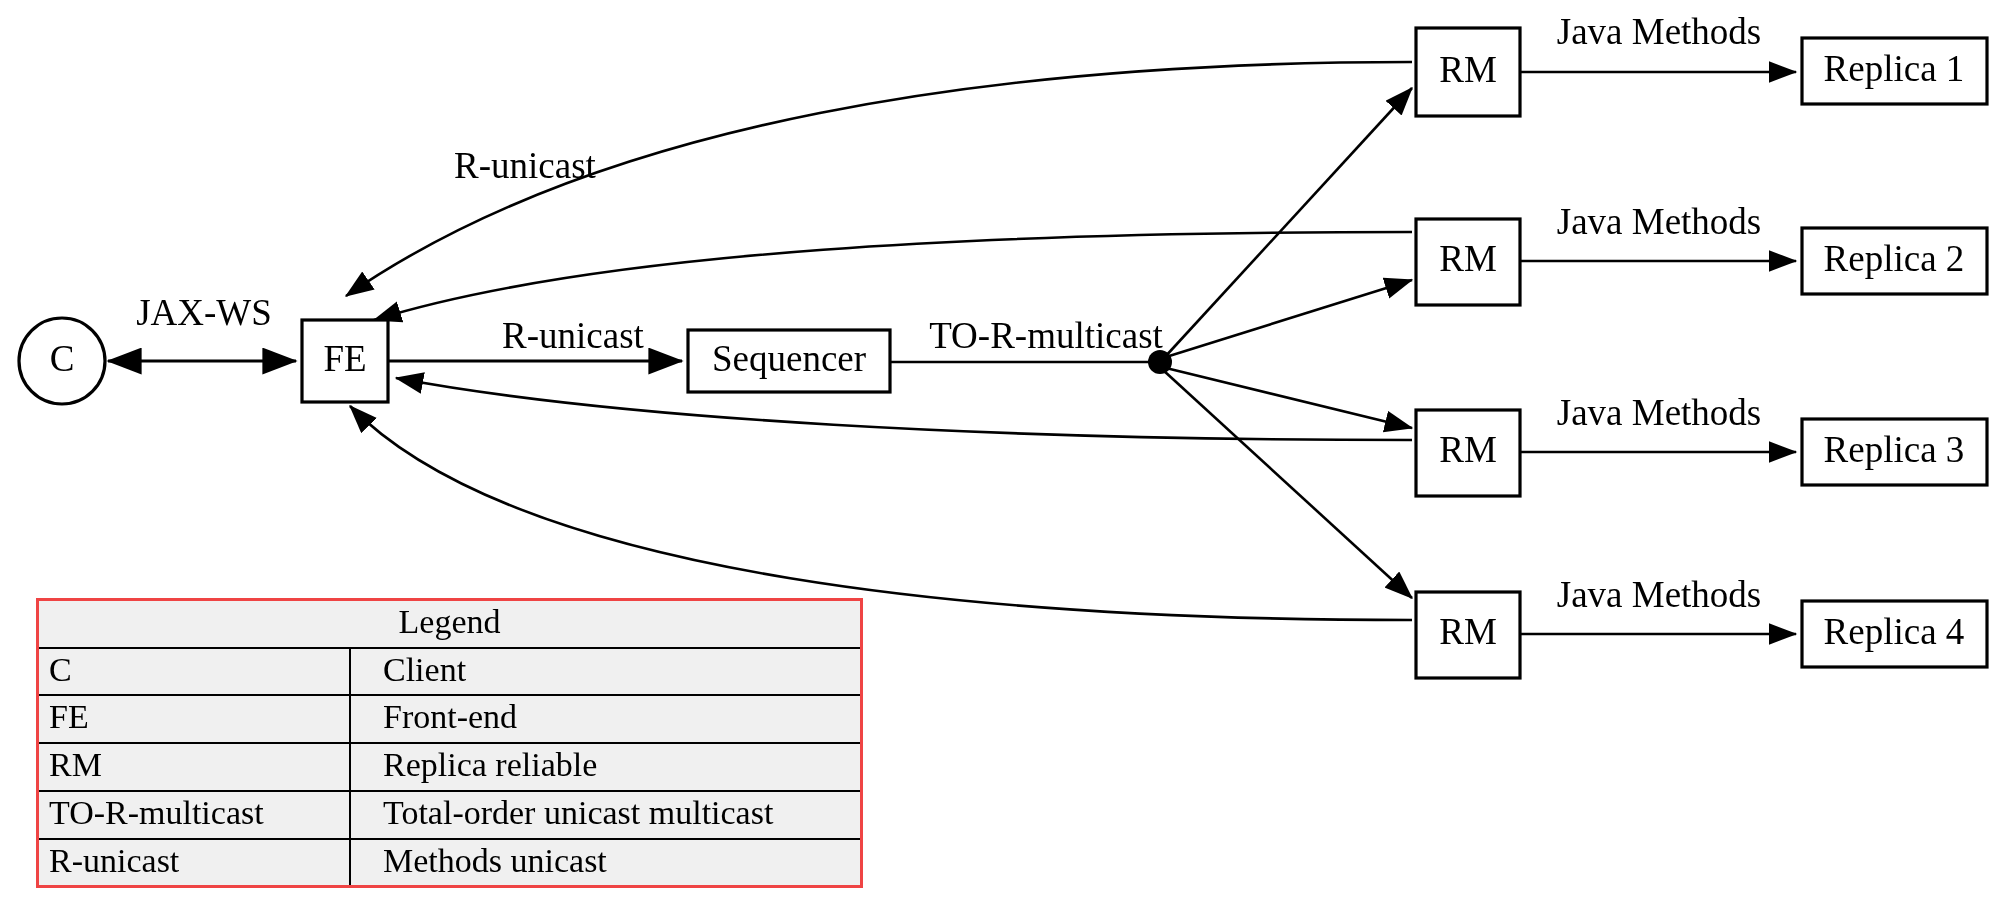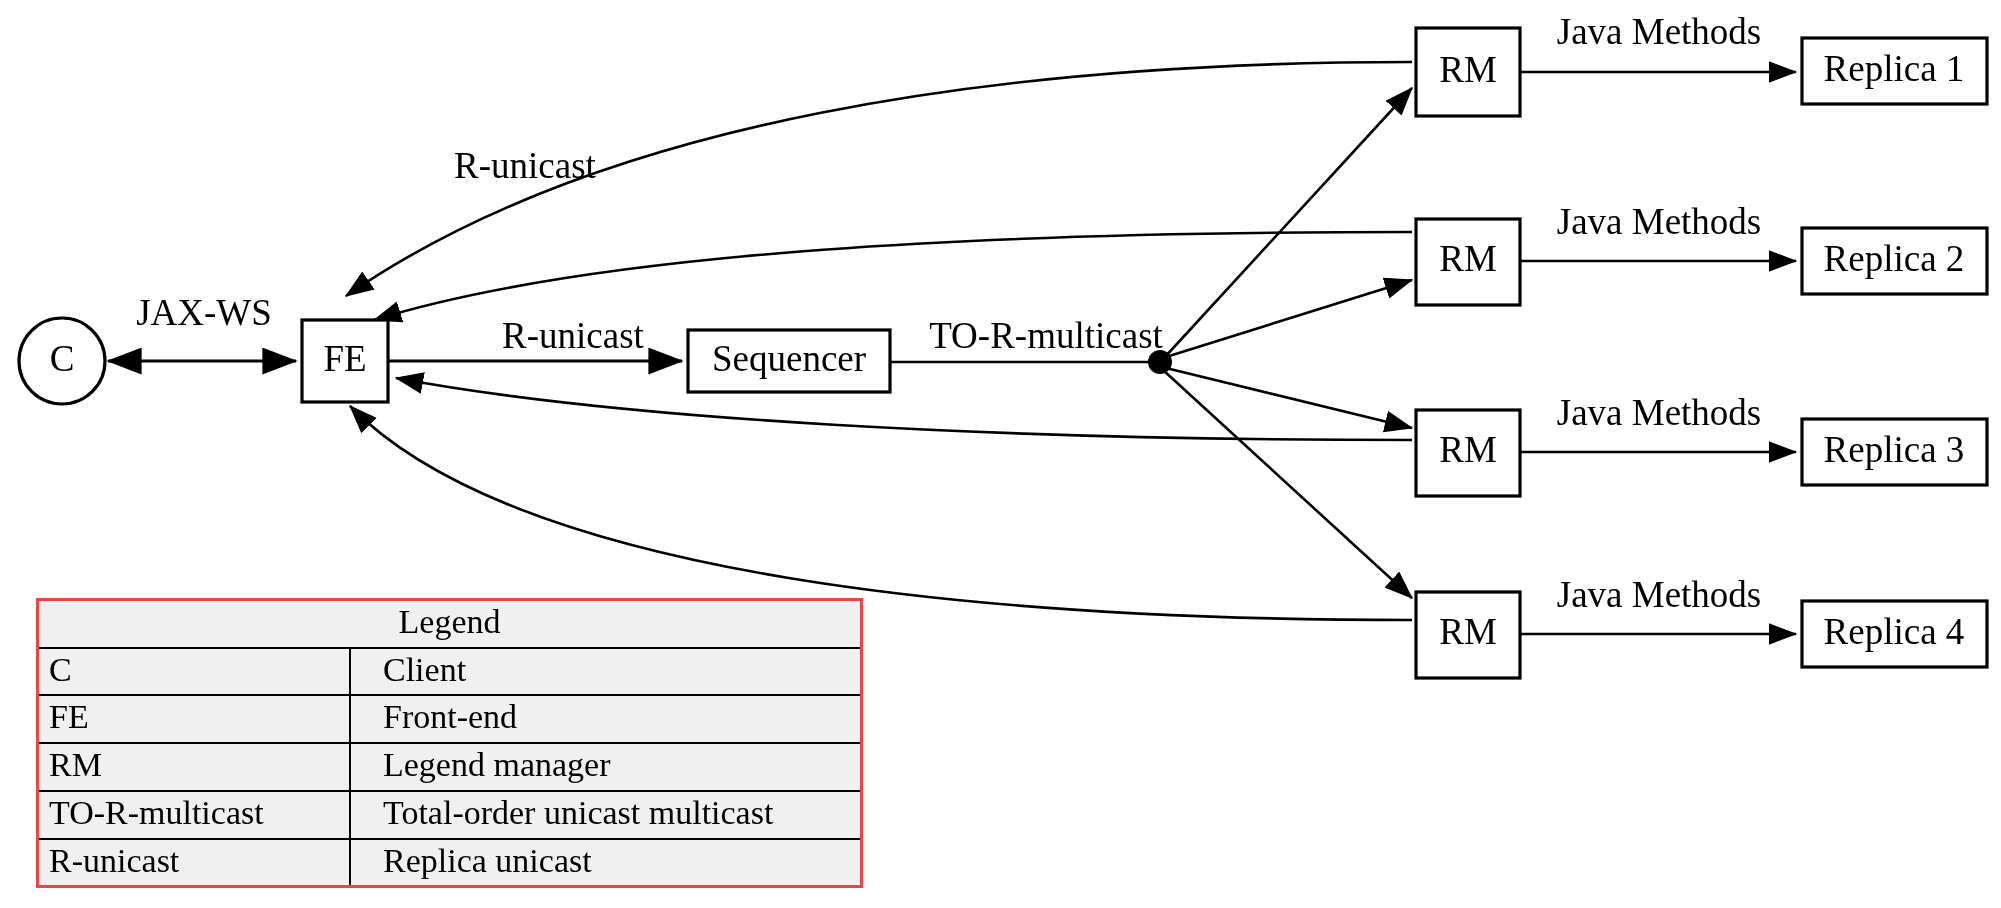--- a/index.html
+++ b/index.html
@@ -202,27 +202,27 @@
         <tr>
           <td class="col-key">C</td>
           <td class="col-val">Client</td>
         </tr>
         <tr>
           <td class="col-key">FE</td>
           <td class="col-val">Front-end</td>
         </tr>
         <tr>
           <td class="col-key">RM</td>
-          <td class="col-val">Legend manager</td>
+          <td class="col-val">Replica reliable</td>
         </tr>
         <tr>
           <td class="col-key">TO-R-multicast</td>
           <td class="col-val">Total-order unicast multicast</td>
         </tr>
         <tr>
           <td class="col-key">R-unicast</td>
-          <td class="col-val">Replica unicast</td>
+          <td class="col-val">Methods unicast</td>
         </tr>
       </tbody>
     </table>
   </div>
 
 </div>
 
 </body></html>

